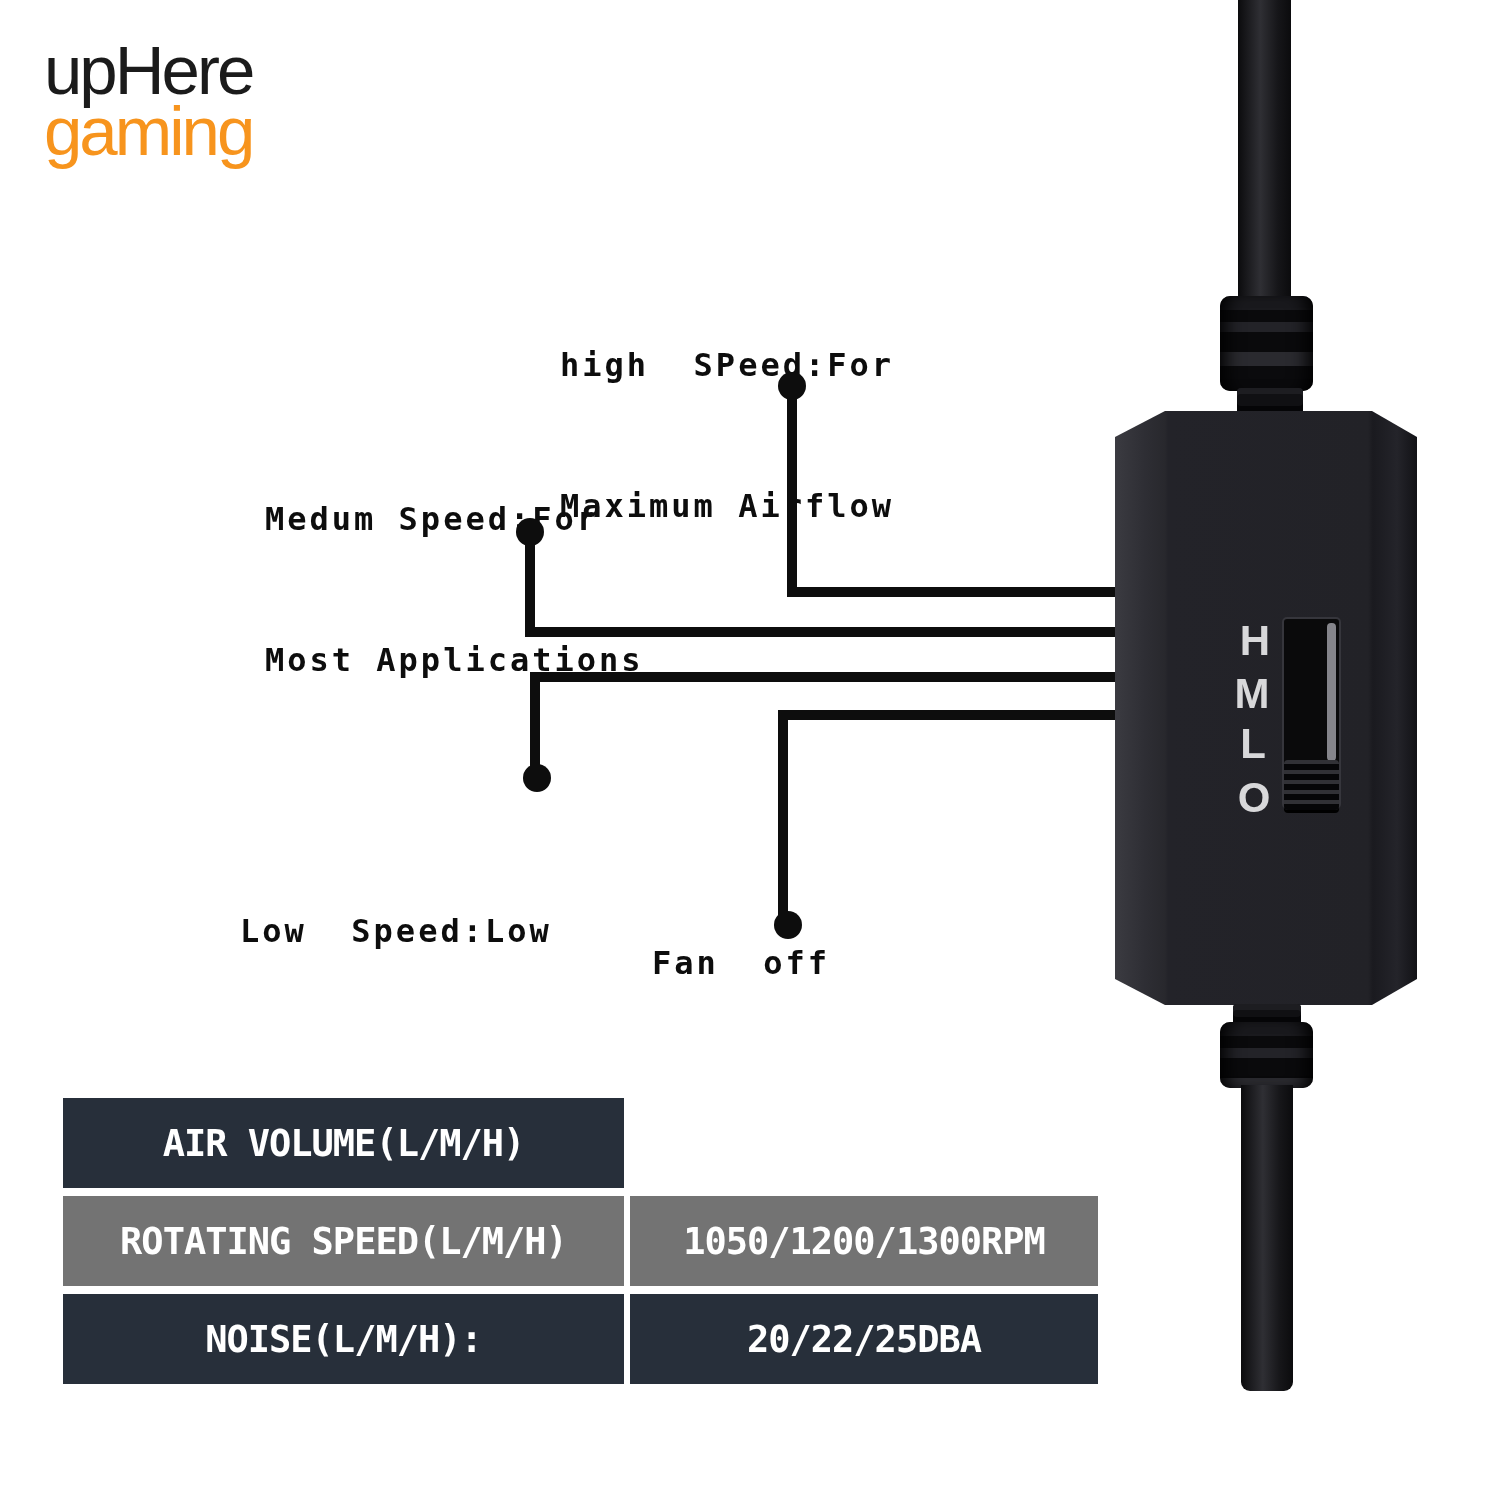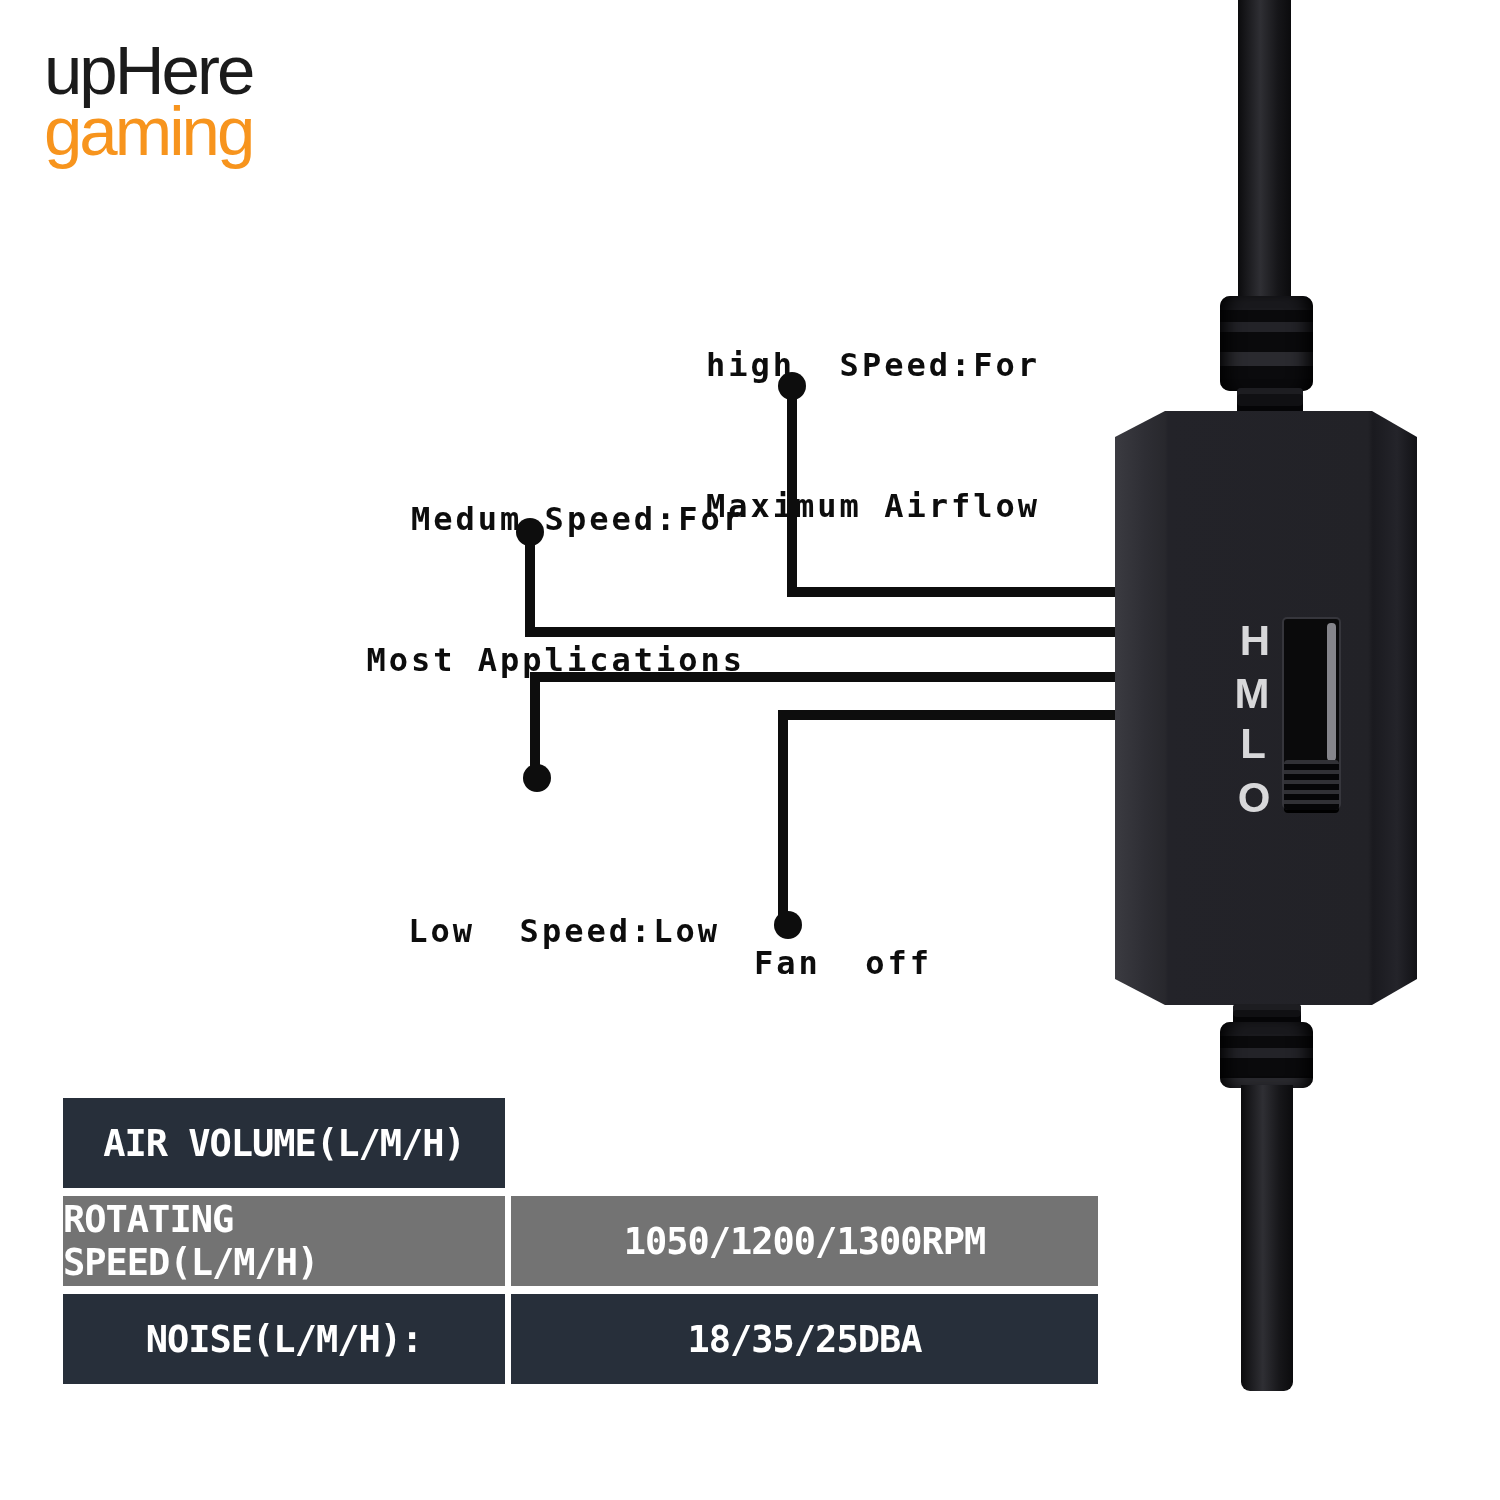--- a/index.html
+++ b/index.html
@@ -11,21 +11,21 @@
 
   
   .logo { left:44px; top:36px; font-weight:normal; font-size:69px; letter-spacing:-3px; line-height:1.0; }
   .logo-top { color:#1b1b1b; }
   .logo-bottom { color:#f7941d; margin-top:-8px; }
 
   
   .callout {
     font-family:"DejaVu Sans Mono", monospace; font-weight:bold;
     font-size:32px; letter-spacing:3px; color:#0d0d0d;
-    text-align:right; line-height:47px; white-space:pre;
+    text-align:left; line-height:47px; white-space:pre;
   }
   #callout-high   { left:560px; top:248px; width:480px; }
   #callout-medium { left:265px; top:402px; width:480px; }
   #callout-low    { left:240px; top:814px; width:480px; }
   #callout-fanoff { left:652px; top:942px; width:280px; line-height:42px; }
 
   
   .dot  { width:28px; height:28px; border-radius:50%; background:#0d0d0d; }
   .cline{ background:#0d0d0d; }
 
@@ -83,21 +83,21 @@
   }
 
   
   #spec-table { left:63px; top:1098px; width:1035px; }
   .spec-row { display:flex; gap:6px; margin-bottom:8px; height:90px; }
   .spec-cell {
     display:flex; align-items:center; justify-content:center;
     color:#ffffff; font-family:"DejaVu Sans Mono", monospace;
     font-weight:bold; font-size:37px; letter-spacing:-1px;
   }
-  .spec-cell.label { width:442px; }
+  .spec-cell.label { width:561px; }
   .spec-cell.value { flex:1; }
   .row-dark  .spec-cell { background:#272f3a; }
   .row-light .spec-cell { background:#737373; }
 </style>
 </head>
 <body>
 
 <div class="abs logo">
   <div class="logo-top">upHere</div>
   <div class="logo-bottom">gaming</div>
@@ -153,15 +153,15 @@
 <div class="abs" id="spec-table">
   <div class="spec-row row-dark">
     <div class="spec-cell label">AIR VOLUME(L/M/H)</div>
   </div>
   <div class="spec-row row-light">
     <div class="spec-cell label">ROTATING SPEED(L/M/H)</div>
     <div class="spec-cell value">1050/1200/1300RPM</div>
   </div>
   <div class="spec-row row-dark">
     <div class="spec-cell label">NOISE(L/M/H):</div>
-    <div class="spec-cell value">18/35/25DBA</div>
+    <div class="spec-cell value">20/22/25DBA</div>
   </div>
 </div>
 
 </body></html>

